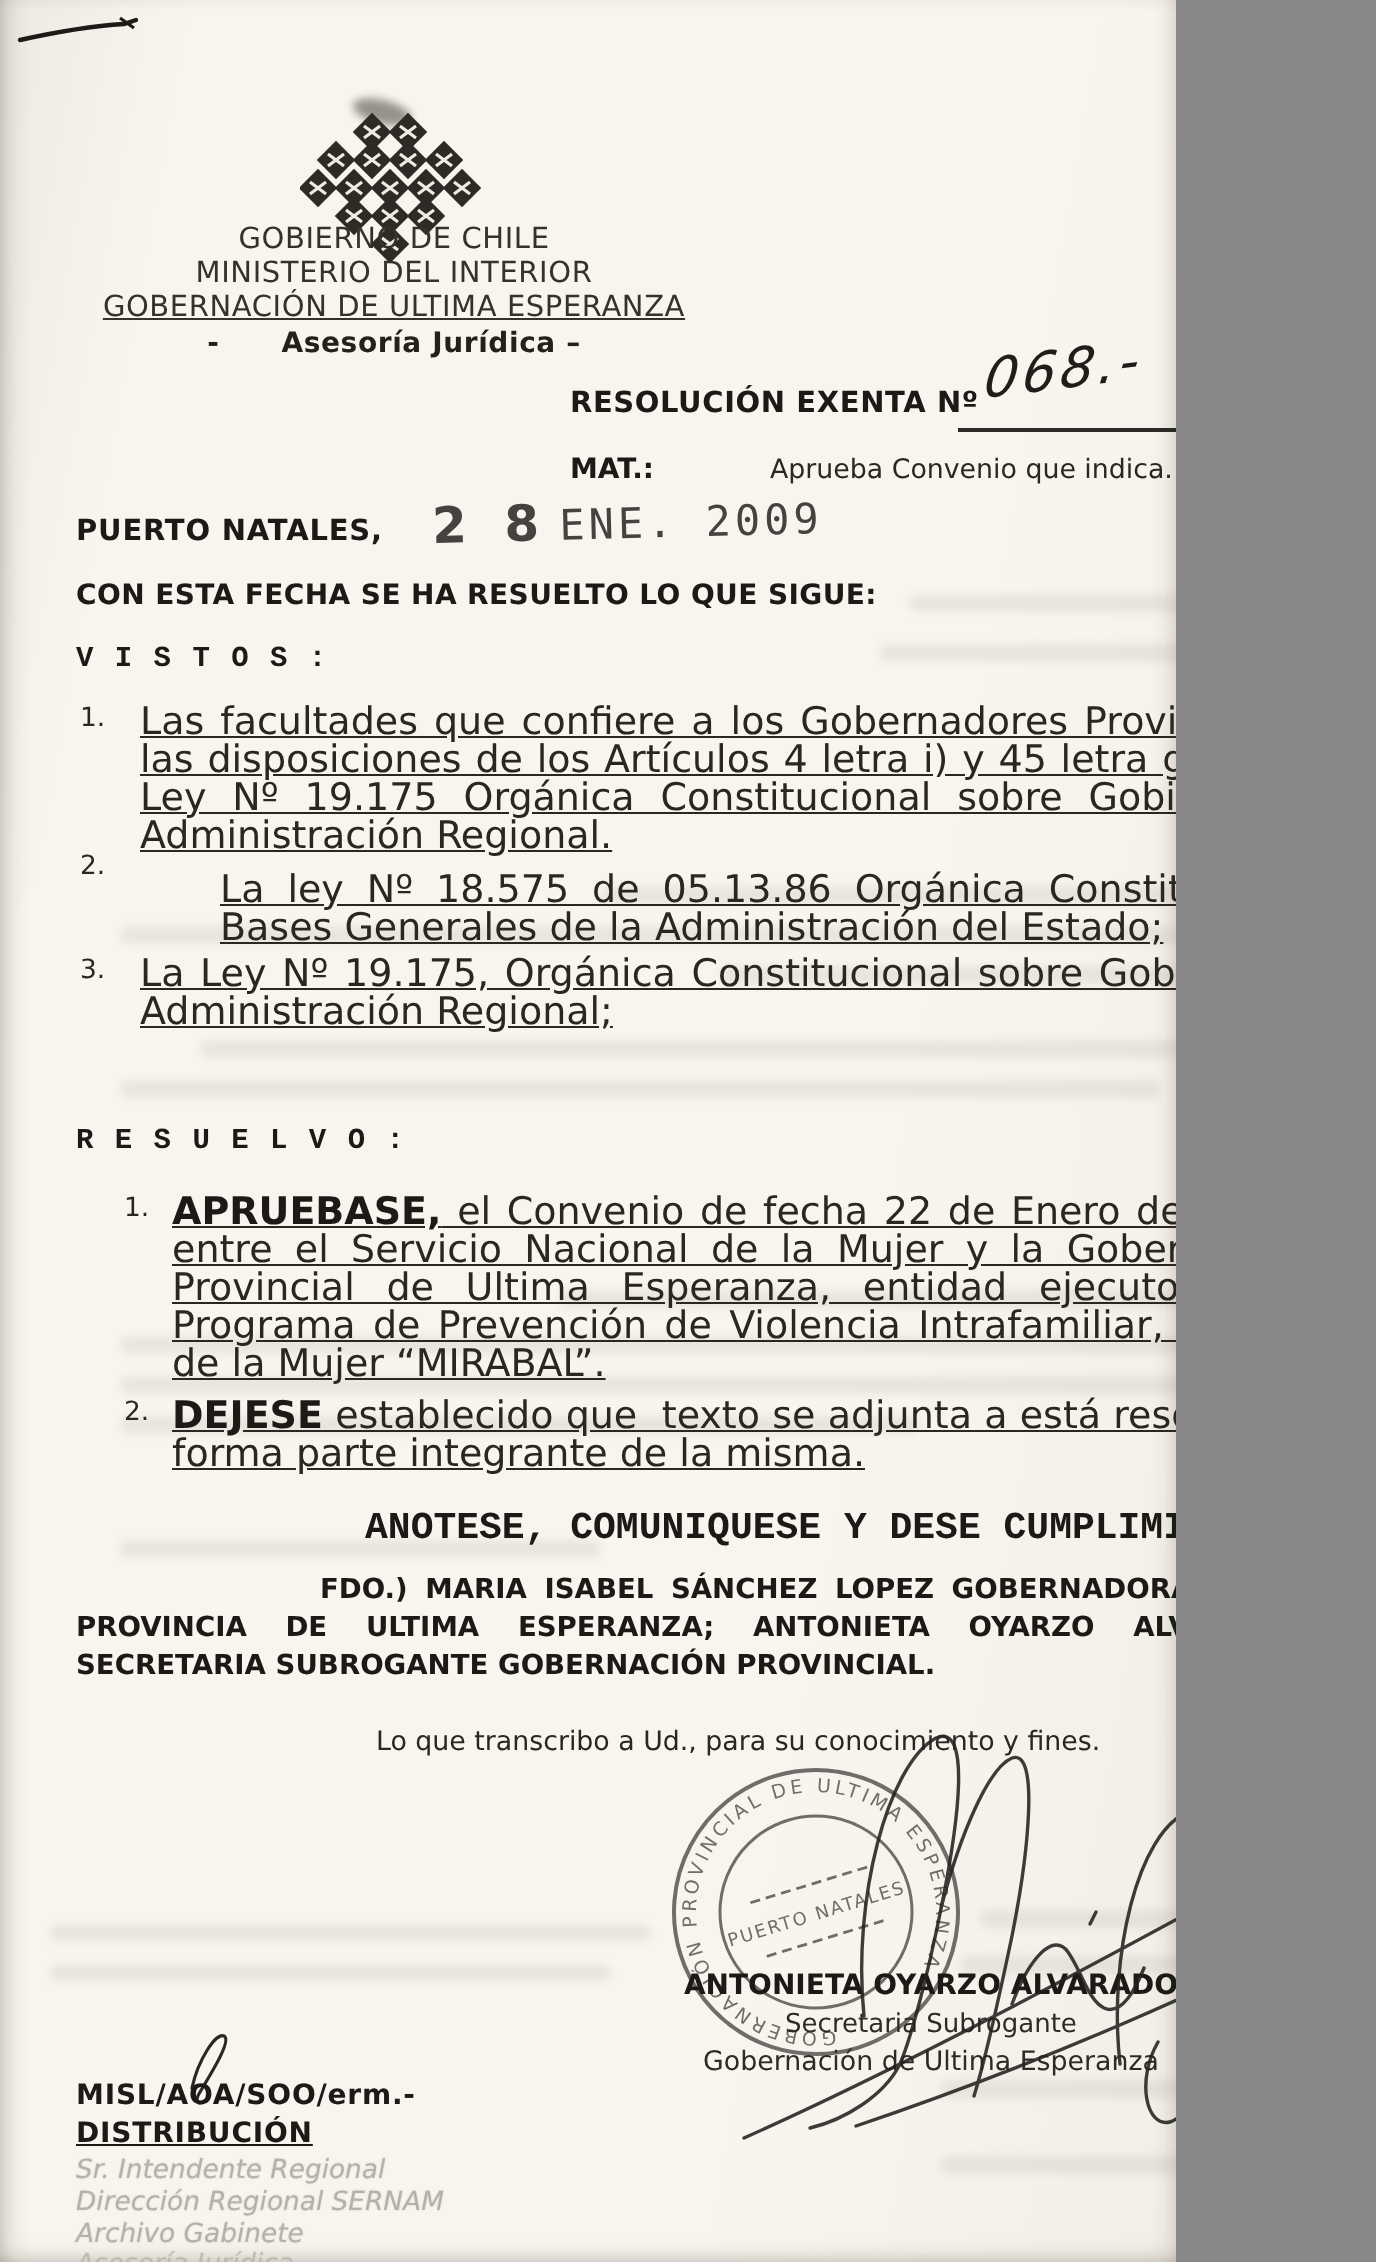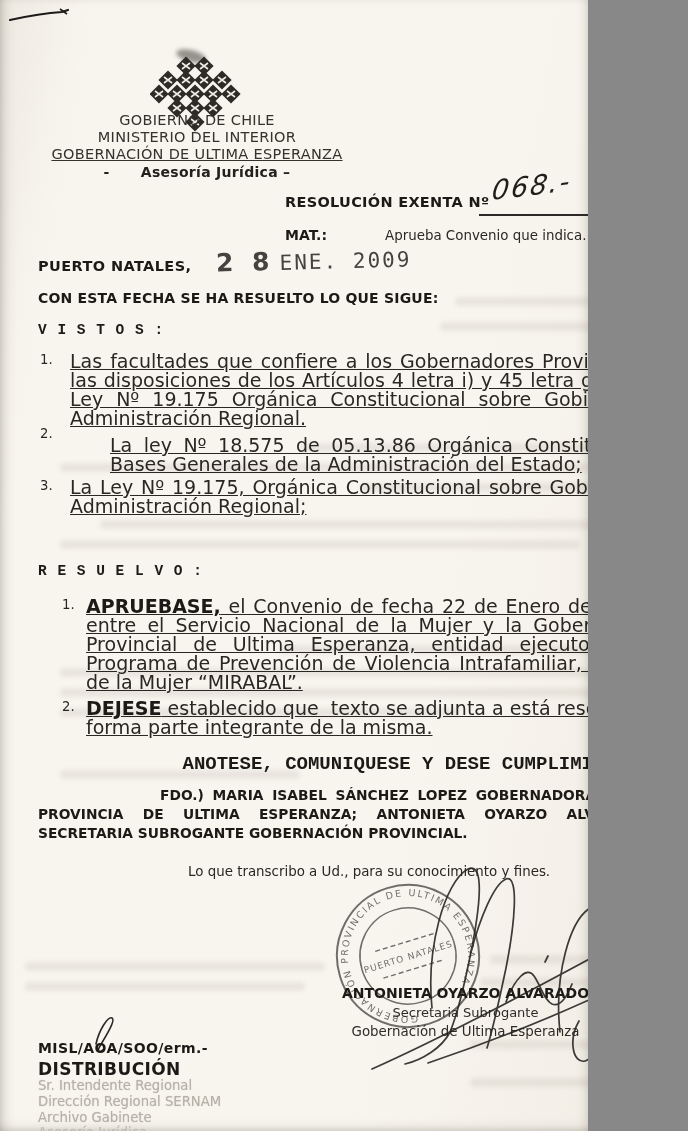--- a/index.html
+++ b/index.html
@@ -33,22 +33,22 @@
   .num{font-size:13.2px;color:#2a2722;}
   .lead{font-weight:bold;color:#1c1a16;}
   .anotese{left:38px;top:753px;width:612px;text-align:right;font-weight:bold;font-size:19px;color:#1c1a16;font-family:Liberation Mono, monospace;}
   .fdo{left:38px;top:786px;width:616px;font-weight:bold;font-size:13.8px;line-height:19px;text-align:justify;text-indent:122px;color:#1c1a16;}
   .transcribo{left:188px;top:852px;font-size:13.4px;color:#2a2722;margin-top:12px;}
   .sigblock{left:318px;top:984px;width:295px;text-align:center;line-height:19px;}
   .sigblock .nm{font-weight:bold;font-size:14px;color:#1c1a16;}
   .sigblock .tt{font-size:13px;color:#2e2b26;}
   .sigblock .og{font-size:13.4px;color:#2e2b26;}
   .initials{left:38px;top:1040px;font-weight:bold;font-size:14px;letter-spacing:.4px;color:#1c1a16;}
-  .dist-h{left:38px;top:1059px;font-weight:bold;font-size:17px;letter-spacing:.4px;color:#1c1a16;}
-  .dist{left:38px;font-size:13.2px;color:#b6b1a7;text-shadow:0 0 1px rgba(182,177,167,.6);}
+  .dist-h{left:38px;top:1059px;font-weight:bold;font-size:14px;text-decoration:underline;letter-spacing:.4px;color:#1c1a16;}
+  .dist{left:38px;font-size:13.2px;color:#b6b1a7;text-shadow:0 0 1px rgba(182,177,167,.6);font-style:italic;}
   svg{display:block;}
   .nosel{pointer-events:none;}
 </style>
 </head>
 <body>
 
 <div class="page">
 
   <div class="bleed" style="left:455px;top:297px;width:170px;height:9px;"></div>
   <div class="bleed" style="left:440px;top:322px;width:195px;height:9px;"></div>

